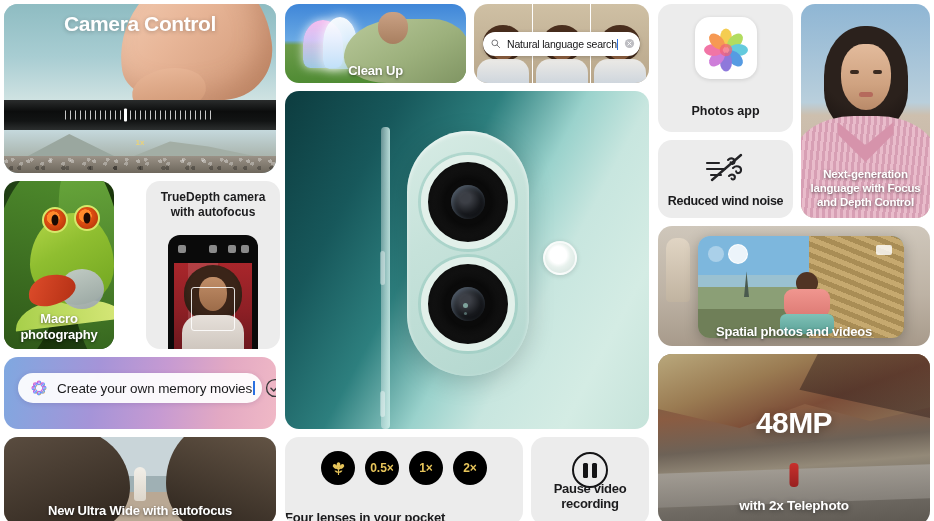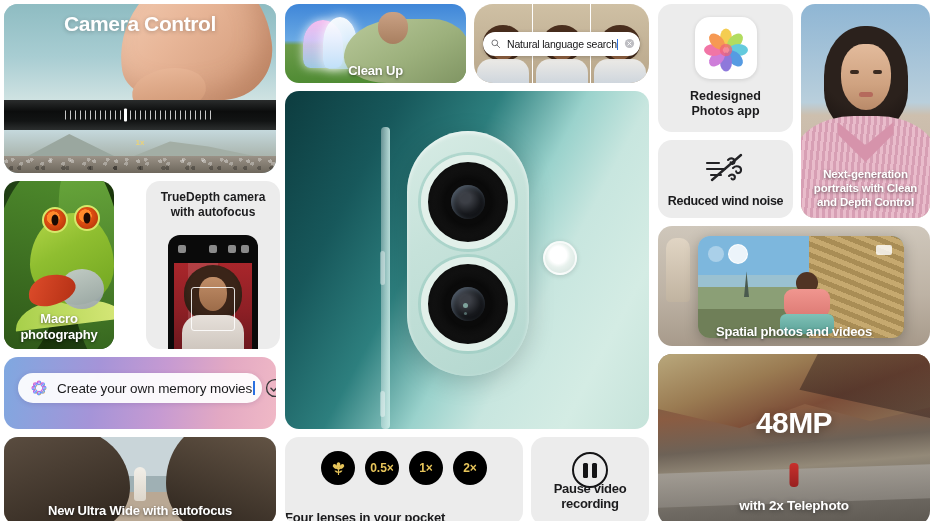--- a/index.html
+++ b/index.html
@@ -247,21 +247,21 @@
     background:linear-gradient(150deg,#b9c99a 0%, #9cb07c 55%, #7f9462 100%);
     border-radius:44% 30% 8% 34% / 60% 50% 10% 40%;
   }
   #b1 .head{
     position:absolute; right:58px; top:8px; width:30px; height:32px;
     background:linear-gradient(180deg,#caa184,#a87f60); border-radius:46% 46% 50% 50%;
   }
   #b1 .cap{bottom:5px;}
 
   
-  #b2 { left: 189px; top: 0; width: 175px; height: 79px; border-radius: 19px; }
+  #b2 { left: 189px; top: 0; width: 175px; height: 79px; }
   #b2 .strip{position:absolute; inset:0; display:flex;}
   #b2 .strip > div{flex:1; position:relative; overflow:hidden;
     border-right:1.5px solid #fff;}
   #b2 .strip > div:last-child{border-right:none;}
   #b2 .wall{position:absolute; inset:0; background:linear-gradient(180deg,#cfc0a4,#b8a68a);}
   #b2 .prs{position:absolute; left:50%; transform:translateX(-50%); bottom:0;
     width:52px; height:58px;}
   #b2 .prs .h{position:absolute; left:6px; top:0; width:40px; height:36px;
     background:radial-gradient(circle at 50% 45%, #4a2e1d 0 58%, #2d1a10 100%);
     border-radius:50% 50% 46% 46%;}
@@ -698,21 +698,20 @@
             <ellipse cx="33" cy="34.5" rx="6" ry="9.5" fill="#3f8ede" transform="rotate(-45 33 34.5)"></ellipse>
             <ellipse cx="24" cy="38" rx="6" ry="9.5" fill="#7f67d6"></ellipse>
             <ellipse cx="15" cy="34.5" rx="6" ry="9.5" fill="#c86bd4" transform="rotate(45 15 34.5)"></ellipse>
             <ellipse cx="11.5" cy="26" rx="9.5" ry="6" fill="#f0629a"></ellipse>
             <ellipse cx="15" cy="17.5" rx="6" ry="9.5" fill="#f58b3c" transform="rotate(-45 15 17.5)"></ellipse>
             <circle cx="24" cy="26" r="6.2" fill="#ef4d66" opacity="0.75"></circle>
           </g>
         </svg>
       </div>
       <div class="lbl">
-        <div>Redesigned</div>
         <div>Photos app</div>
       </div>
     </div>
 
     <div class="tile grey" id="c2">
       <div class="wico">
         <svg viewBox="0 0 46 34" width="46" height="34" aria-hidden="true">
           <g fill="none" stroke="#232326" stroke-width="2.1" stroke-linecap="round">
             <path d="M4 12h12"></path>
             <path d="M4 18h18"></path>
@@ -732,21 +731,21 @@
       <div class="hair"></div>
       <div class="shirt"></div>
       <div class="collar"></div>
       <div class="face">
         <div class="eyeL"></div>
         <div class="eyeR"></div>
         <div class="lips"></div>
       </div>
       <div class="cap">
         <div>Next-generation</div>
-        <div>portraits with Clean</div>
+        <div>language with Focus</div>
         <div>and Depth Control</div>
       </div>
     </div>
 
     <div class="tile" id="c4">
       <div class="room"></div>
       <div class="lamp"></div>
       <div class="win">
         <div class="wall"></div>
         <div class="spire"></div>

